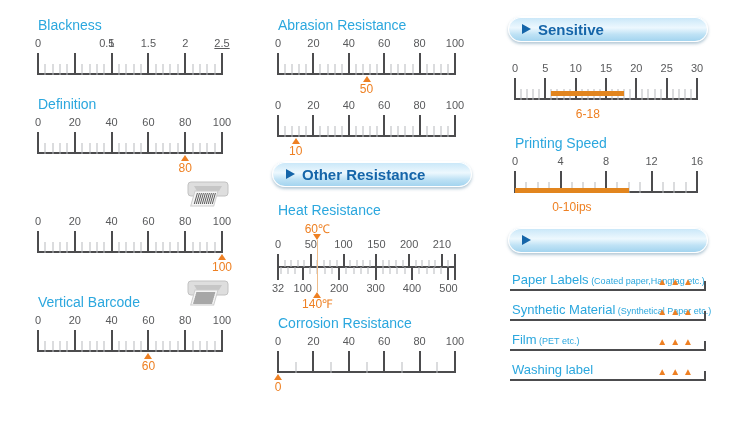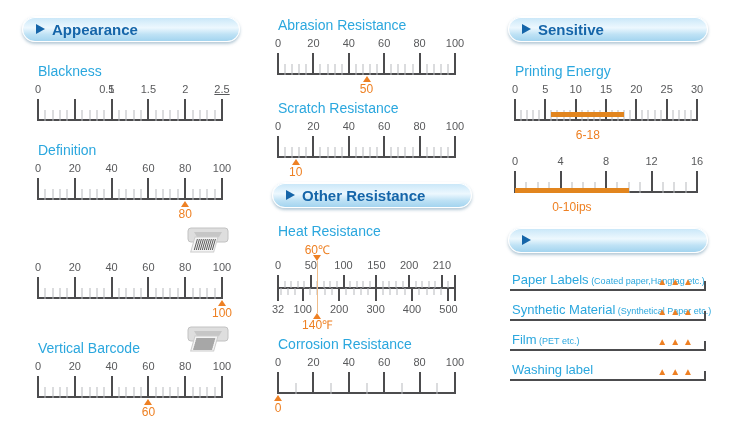--- a/index.html
+++ b/index.html
@@ -72,24 +72,20 @@
   .alnote{font-size:9px;}
   .altris{position:absolute;right:10px;bottom:2px;color:var(--orange,#ee8023);font-size:10px;letter-spacing:3px;}
   .endtick{position:absolute;right:0;bottom:0;width:2px;height:8px;background:#4c4c4e;}
 </style>
 </head>
 <body>
 
 <div class="page">
 
   <div class="col" id="col1">
-    <div class="pill">
-      <span class="pilltri"></span>
-      <span class="pilltext">Appearance</span>
-    </div>
     <div class="inset i1">
       <div class="gauge">
         <div class="gtitle">
           <span class="gtext">Blackness</span>
         </div>
         <div class="gbody">
             <div class="nums">
               <span class="num" style="left: 0%;">0</span>
               <span class="num" style="left: 20%; margin-left: 32px;">0.5</span>
               <span class="num" style="left: 40%;">1</span>
@@ -338,23 +334,20 @@
               <div class="tick major" style="left: 80%;"></div>
               <div class="tick major" style="left: 100%;"></div>
             </div>
             <div class="below">
               <div class="tri-up" style="left: 50%;"></div>
               <span class="mlabel" style="left: 50%;">50</span>
             </div>
           </div>
       </div>
       <div class="gauge">
-        <div class="gtitle">
-          <span class="gtext">Scratch Resistance</span>
-        </div>
         <div class="gbody">
             <div class="nums">
               <span class="num" style="left: 0%;">0</span>
               <span class="num" style="left: 20%;">20</span>
               <span class="num" style="left: 40%;">40</span>
               <span class="num" style="left: 60%;">60</span>
               <span class="num" style="left: 80%;">80</span>
               <span class="num" style="left: 100%;">100</span>
             </div>
             <div class="rbox">
@@ -523,23 +516,20 @@
     </div>
   </div>
 
   <div class="col" id="col3">
     <div class="pill">
       <span class="pilltri"></span>
       <span class="pilltext">Sensitive</span>
     </div>
     <div class="inset i3">
       <div class="gauge">
-        <div class="gtitle">
-          <span class="gtext">Printing Energy</span>
-        </div>
         <div class="gbody">
             <div class="nums">
               <span class="num" style="left: 0%;">0</span>
               <span class="num" style="left: 16.6667%;">5</span>
               <span class="num" style="left: 33.3333%;">10</span>
               <span class="num" style="left: 50%;">15</span>
               <span class="num" style="left: 66.6667%;">20</span>
               <span class="num" style="left: 83.3333%;">25</span>
               <span class="num" style="left: 100%;">30</span>
             </div>
@@ -577,20 +567,23 @@
               <div class="tick major" style="left: 83.3333%;"></div>
               <div class="tick major" style="left: 100%;"></div>
               <div class="band raised" style="left: 20%; width: 40%;"></div>
             </div>
             <div class="below">
               <span class="mlabel" style="left: 40%;">6-18</span>
             </div>
           </div>
       </div>
       <div class="gauge">
+        <div class="gtitle">
+          <span class="gtext">Printing Speed</span>
+        </div>
         <div class="gbody">
             <div class="nums">
               <span class="num" style="left: 0%;">0</span>
               <span class="num" style="left: 25%;">4</span>
               <span class="num" style="left: 50%;">8</span>
               <span class="num" style="left: 75%;">12</span>
               <span class="num" style="left: 100%;">16</span>
             </div>
             <div class="rbox">
               <div class="base"></div>

